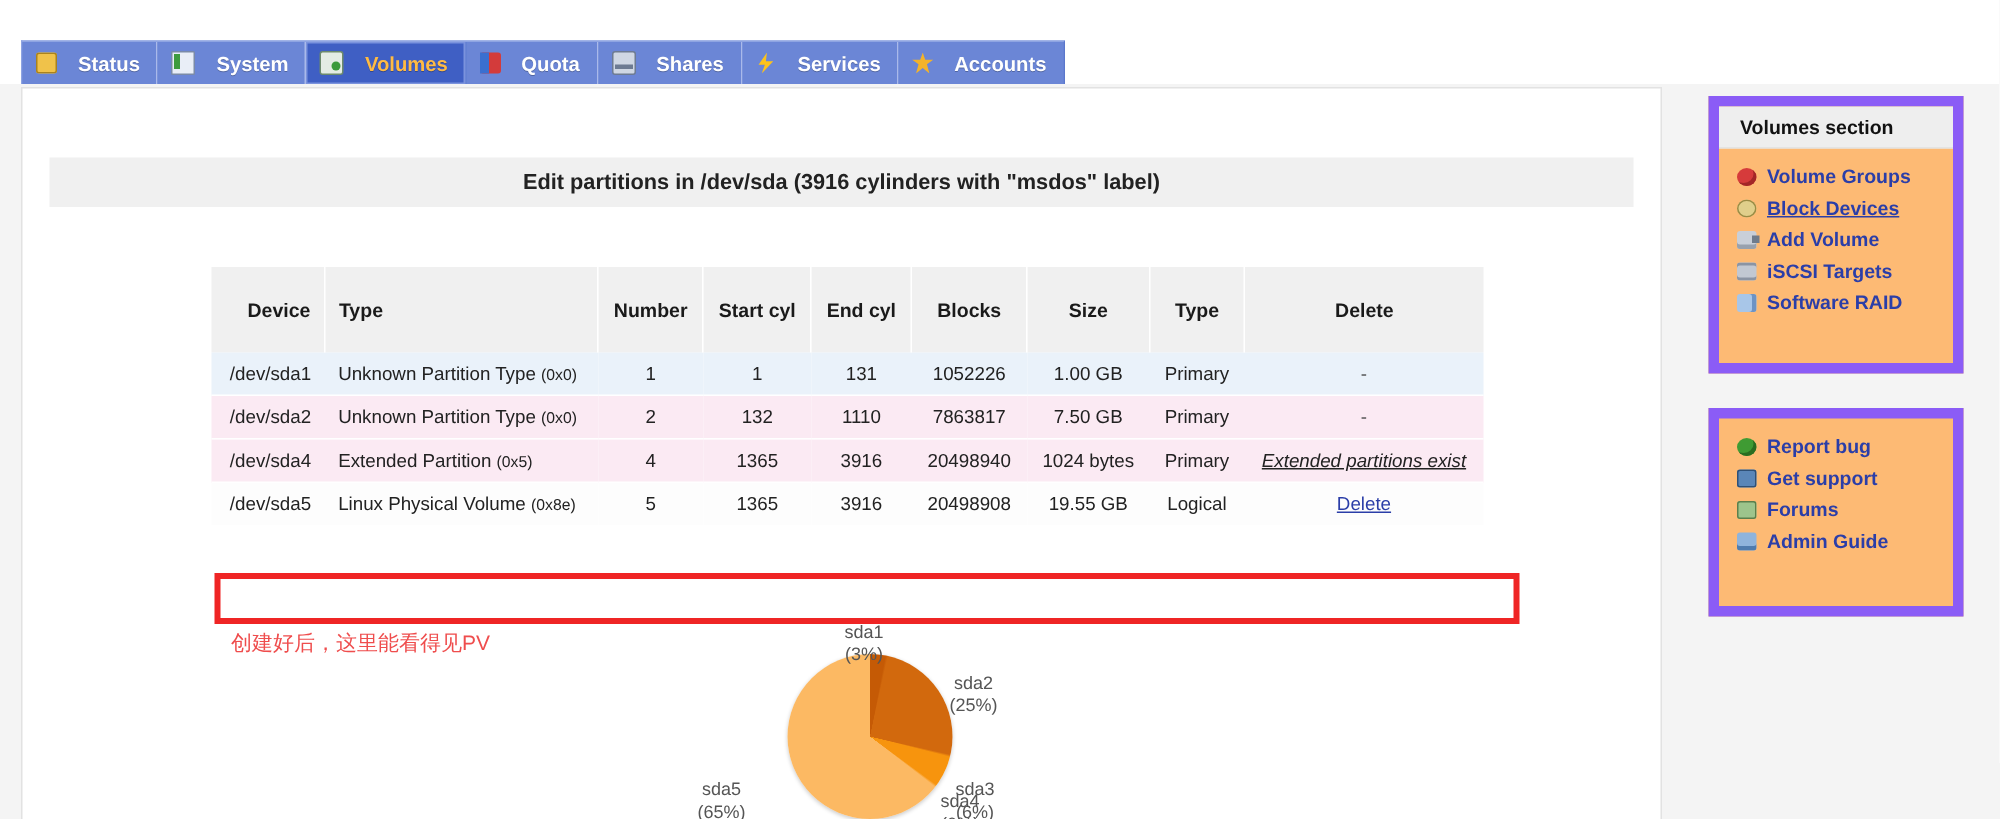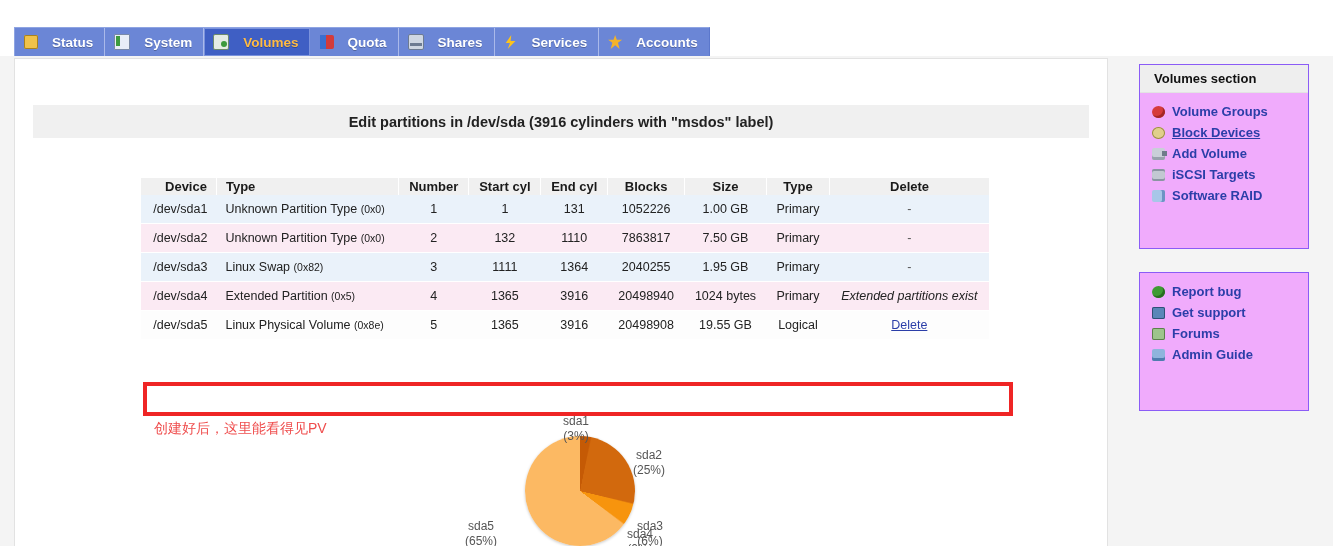--- a/index.html
+++ b/index.html
@@ -114,21 +114,21 @@
     top: 119px;
     border-collapse: collapse;
     font-size: 12.5px;
     width: 848px;
   }
   #parttable th {
     background: #f0f0f0;
     font-weight: bold;
     font-size: 13px;
     color: #1a1a1a;
-    padding: 1px 9px;
+    padding: 21px 9px;
     border-right: 1px solid #ffffff;
     white-space: nowrap;
   }
   #parttable th:last-child { border-right: none; }
   #parttable td {
     padding: 7px 9px;
     color: #222;
     white-space: nowrap;
     border-bottom: 1px solid #ffffff;
     margin-left: 34px;
@@ -141,21 +141,21 @@
   .c-type   { text-align: left;  width: 190px; }
   .c-num    { text-align: center; width: 62px; }
   .c-start  { text-align: center; width: 62px; }
   .c-end    { text-align: center; width: 56px; }
   .c-blocks { text-align: center; width: 76px; }
   .c-size   { text-align: center; width: 76px; }
   .c-ptype  { text-align: center; width: 56px; }
   .c-del    { text-align: center; width: 168px; }
 
   .hexcode { font-size: 10.5px; }
-  .em-note { font-style: italic; color: #222; }
+  .em-note { font-style: italic; color: #222; text-decoration: underline; }
   .dash    { color: #555; }
   a.del-link {
     color: #2b3ea8;
     text-decoration: underline;
     cursor: pointer;
   }
 
   
   #redbox {
     position: absolute;
@@ -214,22 +214,22 @@
   #lbl-sda2 { left: 178px; top: 33px; }
   #lbl-sda3 { left: 182px; top: 104px; }
   #lbl-sda4 { left: 172px; top: 112px; }
   #lbl-sda5 { left: 10px;  top: 104px; }
 
   
   .side-box {
     position: absolute;
     left: 1139px;
     width: 170px;
-    background: #f0abfc;
-    border: 1px solid #8b5cf6;
+    background: #fdba74;
+    border: 7px solid #8b5cf6;
     box-sizing: border-box;
   }
   #side-volumes { top: 64px; height: 185px; }
   #side-support { top: 272px; height: 139px; }
   .side-head {
     background: #eeeeee;
     font-weight: bold;
     font-size: 13px;
     color: #111;
     padding: 6px 0 6px 14px;
@@ -335,31 +335,20 @@
         <td class="c-dev">/dev/sda2</td>
         <td class="c-type"><span>Unknown Partition Type</span> <span class="hexcode">(0x0)</span></td>
         <td class="c-num">2</td>
         <td class="c-start">132</td>
         <td class="c-end">1110</td>
         <td class="c-blocks">7863817</td>
         <td class="c-size">7.50 GB</td>
         <td class="c-ptype">Primary</td>
         <td class="c-del"><span class="dash">-</span></td>
       </tr>
-      <tr class="r-blue">
-        <td class="c-dev">/dev/sda3</td>
-        <td class="c-type"><span>Linux Swap</span> <span class="hexcode">(0x82)</span></td>
-        <td class="c-num">3</td>
-        <td class="c-start">1111</td>
-        <td class="c-end">1364</td>
-        <td class="c-blocks">2040255</td>
-        <td class="c-size">1.95 GB</td>
-        <td class="c-ptype">Primary</td>
-        <td class="c-del"><span class="dash">-</span></td>
-      </tr>
       <tr class="r-pink">
         <td class="c-dev">/dev/sda4</td>
         <td class="c-type"><span>Extended Partition</span> <span class="hexcode">(0x5)</span></td>
         <td class="c-num">4</td>
         <td class="c-start">1365</td>
         <td class="c-end">3916</td>
         <td class="c-blocks">20498940</td>
         <td class="c-size">1024 bytes</td>
         <td class="c-ptype">Primary</td>
         <td class="c-del"><span class="em-note">Extended partitions exist</span></td>

